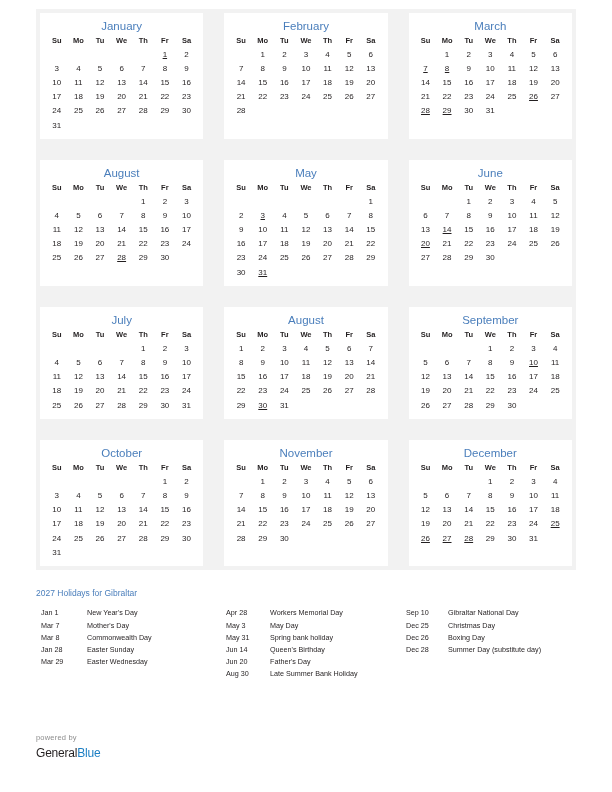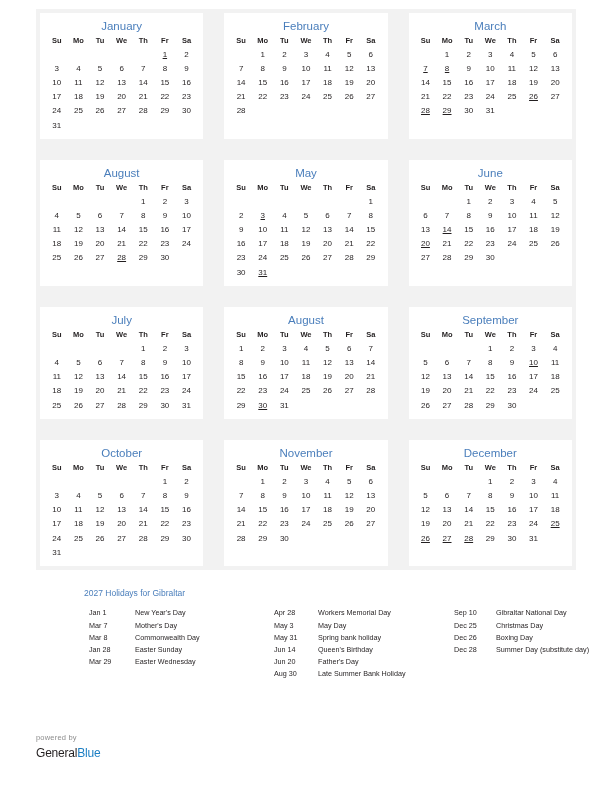--- a/index.html
+++ b/index.html
@@ -99,21 +99,20 @@
     font-weight: bold;
     text-decoration: underline;
   }
   td.empty {
     color: transparent;
   }
 
   
   .holidays-section {
     margin-top: 17px;
-    margin-left: 48px;
   }
   .holidays-title {
     color: #4a7ebb;
     font-size: 8.5px;
     line-height: 12px;
     margin-bottom: 8px;
   }
   .holidays-columns {
     display: grid;
     grid-template-columns: 185px 180px 1fr;

